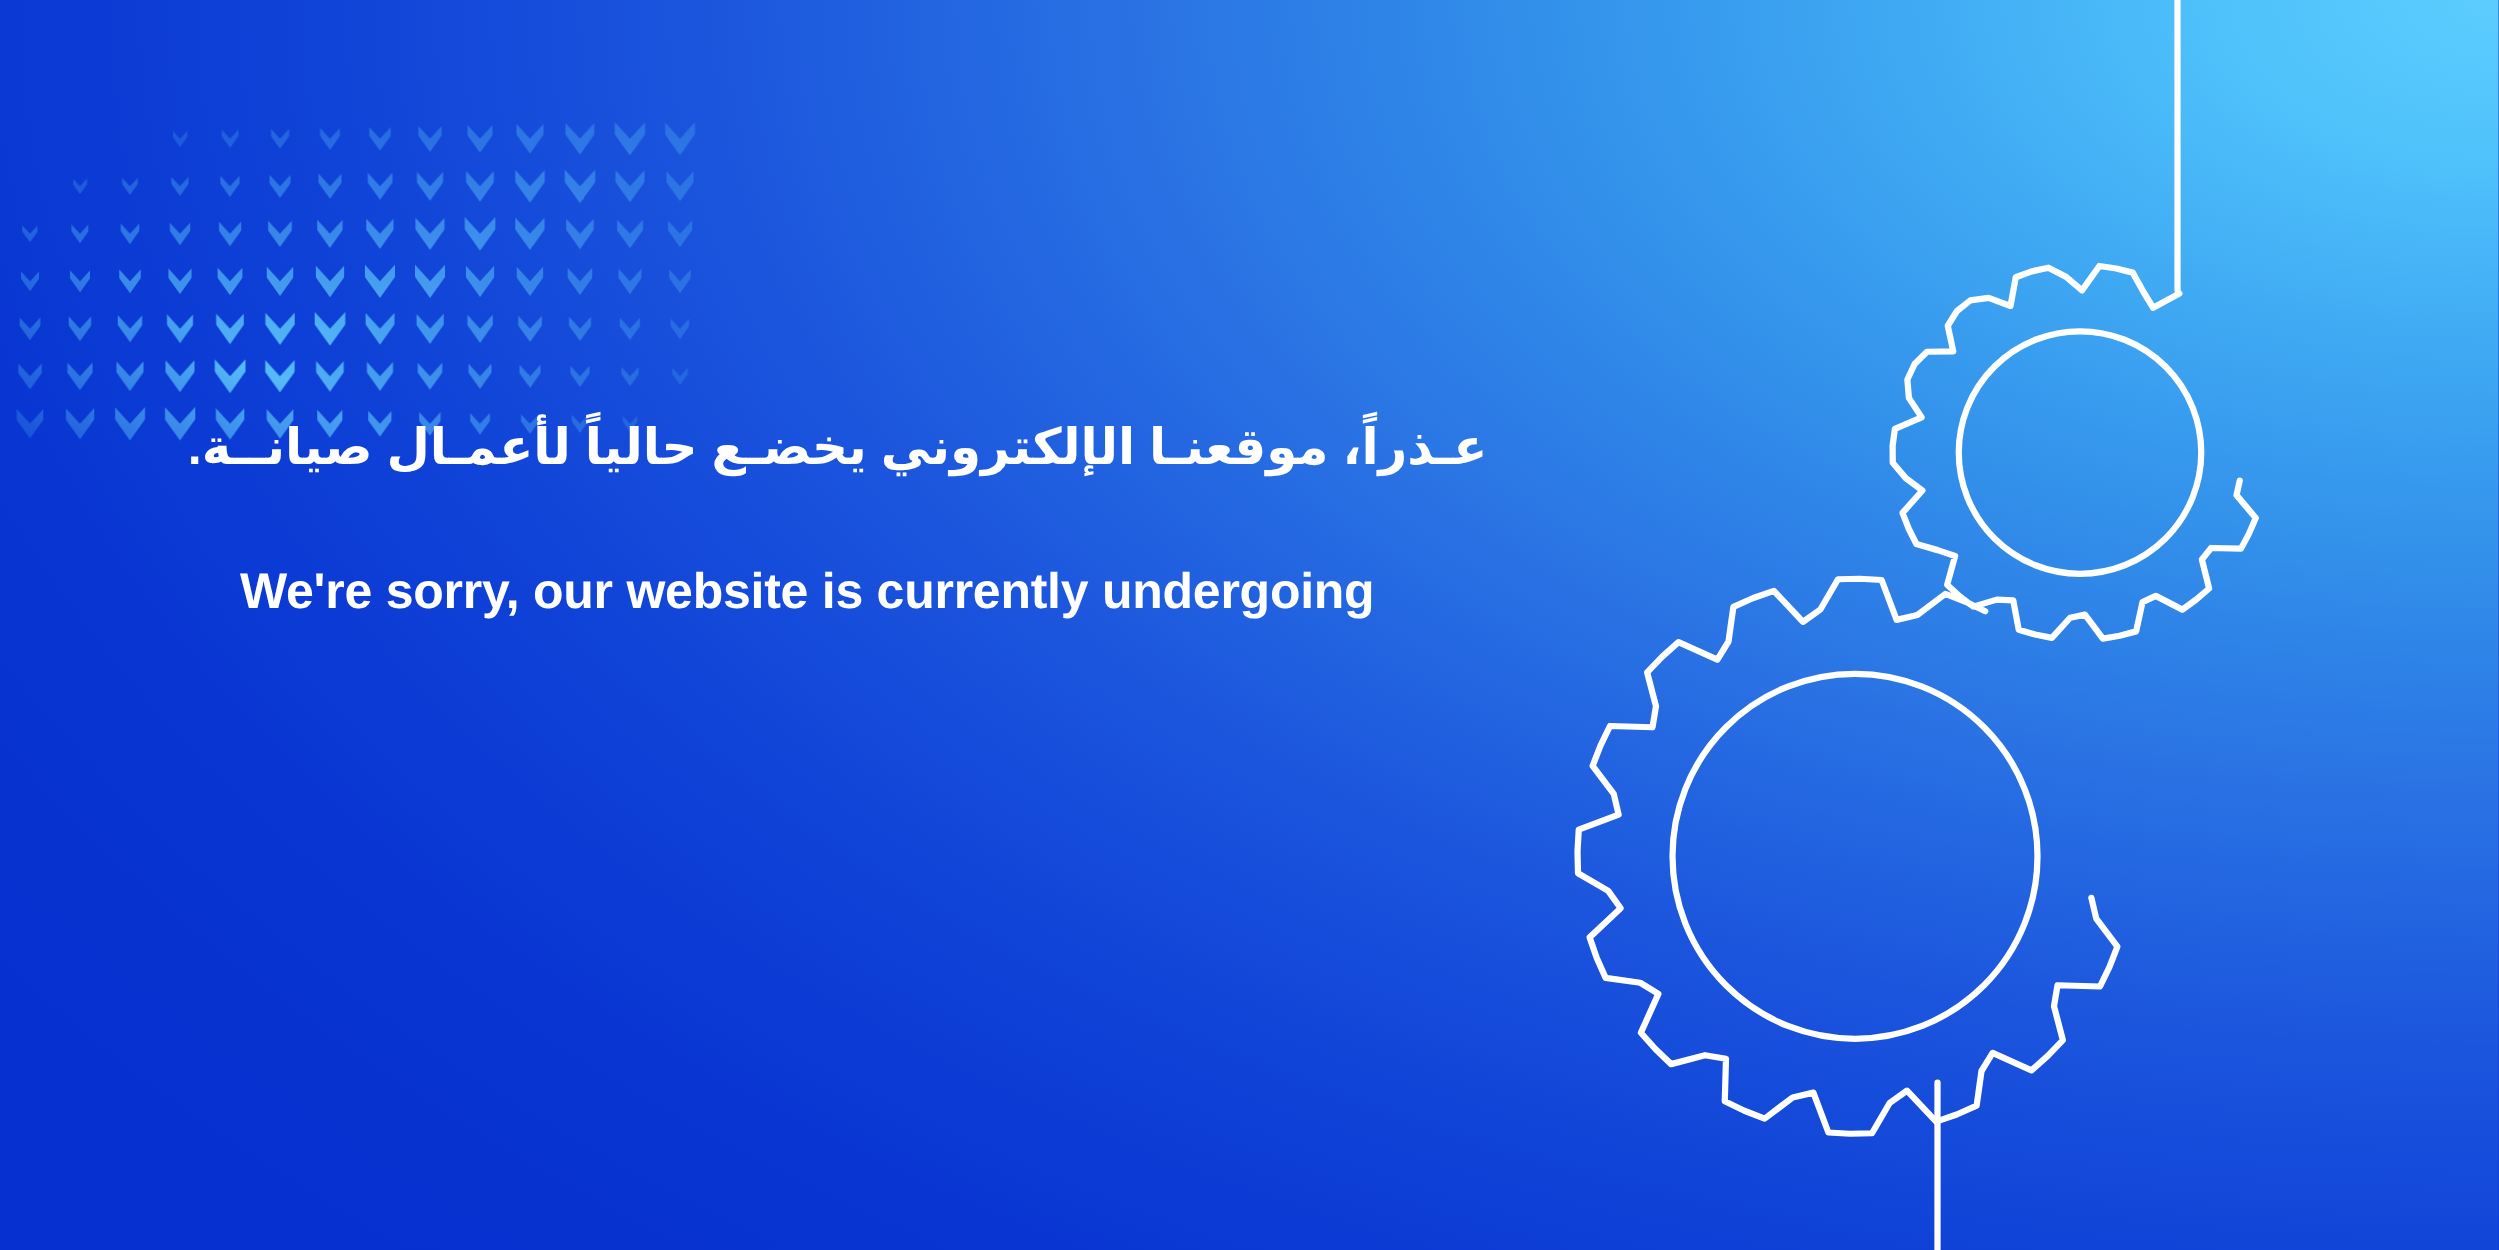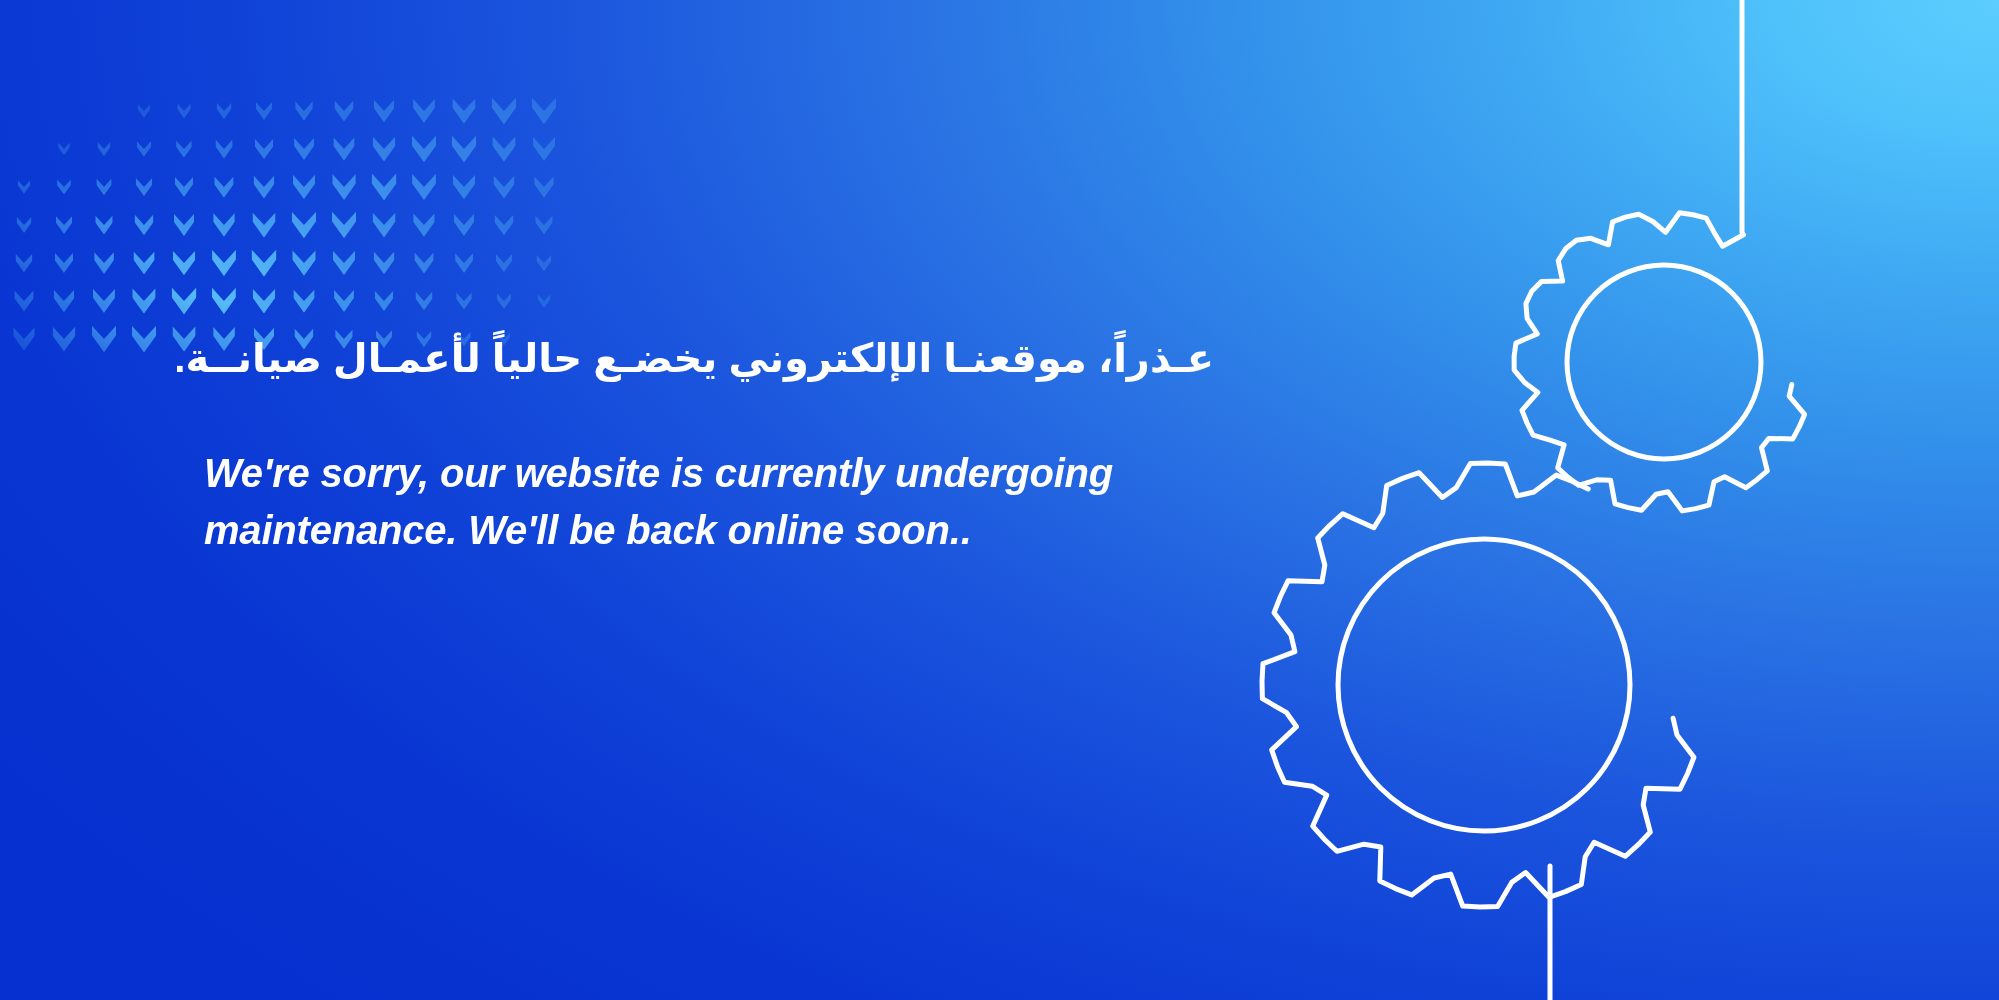--- a/index.html
+++ b/index.html
@@ -46,21 +46,21 @@
     right: 0;
     top: 0;
     width: 760px;
     height: 1000px;
     pointer-events: none;
   }
 
   
   #message-block {
     position: absolute;
-    left: 204px;
+    left: 180px;
     top: 330px;
     width: 1010px;
   }
 
   .ar-line {
     direction: rtl;
     unicode-bidi: isolate;
     text-align: right;
     color: #ffffff;
     font-size: 40px;
@@ -79,22 +79,21 @@
     text-align: left;
     color: #ffffff;
     font-size: 40px;
     font-weight: 700;
     line-height: 1.44;
     letter-spacing: -0.2px;
     white-space: nowrap;
   }
 
   #english-paragraph {
-    margin: 0;
-    font-style: italic;
+    margin: 12px;
   }
 </style>
 </head>
 <body>
 
 <div id="stage">
 
   <svg id="chevron-pattern" viewBox="0 0 560 360" width="560" height="360" aria-hidden="true">
     <defs>
       <symbol id="chev" viewBox="0 0 20 22">
@@ -247,18 +246,17 @@
   </svg>
 
   <div id="message-block">
 
     <div id="arabic-paragraph">
       <div class="ar-line">عـذراً، موقعنـا الإلكتروني يخضـع حالياً لأعمـال صيانــة.</div>
     </div>
 
     <div id="english-paragraph">
       <div class="en-line">We're sorry, our website is currently undergoing</div>
-      <div class="en-line">maintenance. We'll be back online soon..</div>
     </div>
 
   </div>
 
 </div>
 
 </body></html>

